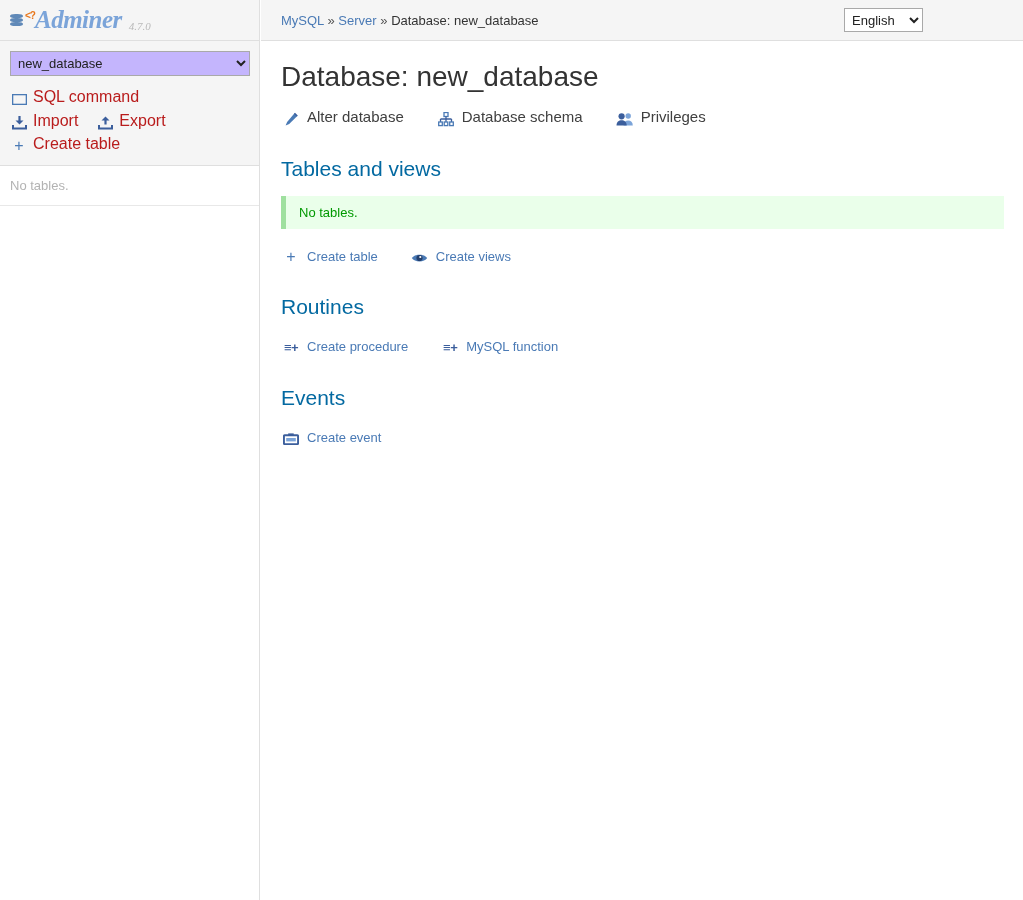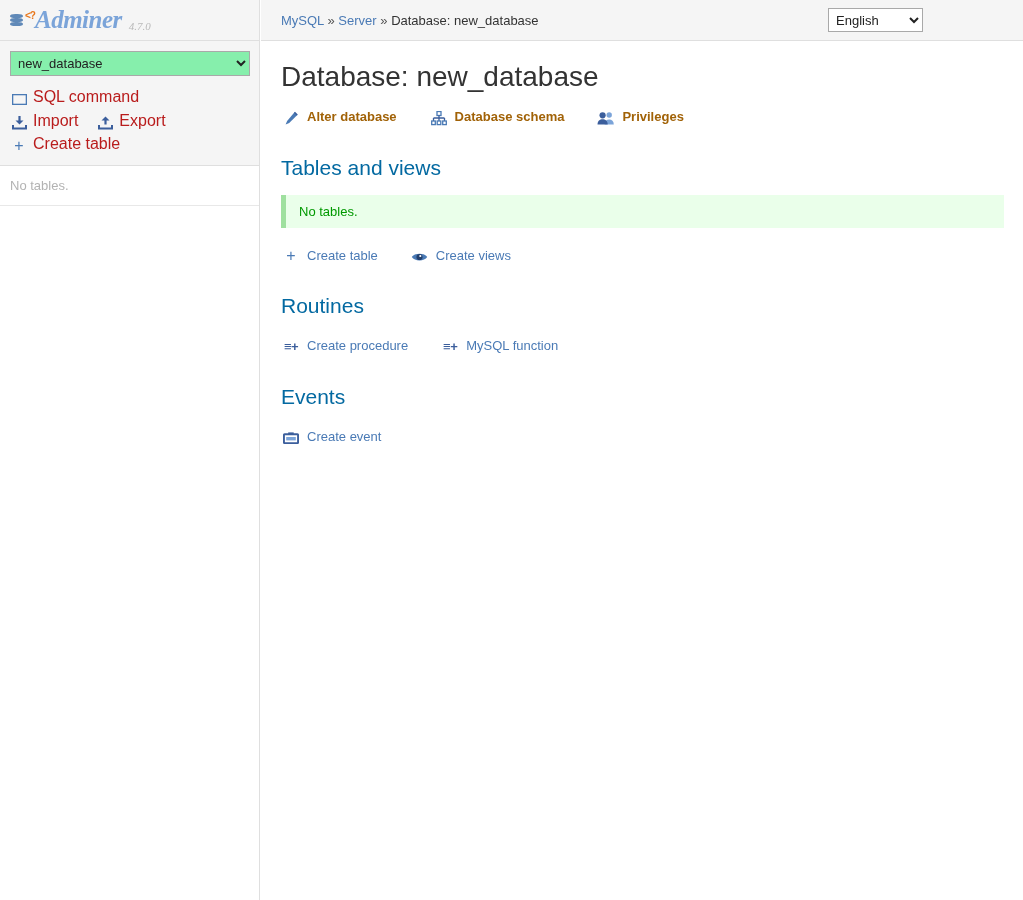--- a/index.html
+++ b/index.html
@@ -94,21 +94,21 @@
   }
   #db-select-wrap { padding: 0 10px 10px 10px; }
   select.db-select {
     width: 240px;
     height: 25px;
     font-family: "Liberation Sans", sans-serif;
     font-size: 13px;
     color: #222;
     padding: 2px 3px;
     border: 1px solid #a9a9a9;
-    background: #86efac;
+    background: #c4b5fd;
     box-sizing: border-box;
   }
 
   .menu-row {
     padding: 0 0 0 10px;
     line-height: 22px;
     white-space: nowrap;
   }
   .mlink {
     color: #b91c1c;
@@ -156,21 +156,21 @@
     color: #4a7ab5;
     text-decoration: none;
   }
   .bsep { color: #555; }
   #lang-wrap {
     position: absolute;
     right: 100px;
     top: 8px;
   }
   select.lang-select {
-    width: 95px;
+    width: 79px;
     height: 24px;
     font-family: "Liberation Sans", sans-serif;
     font-size: 13px;
     color: #222;
     border: 1px solid #a9a9a9;
     background: #ffffff;
     padding: 1px 3px;
     box-sizing: border-box;
   }
 
@@ -189,24 +189,23 @@
     font-size: 28px;
     color: #333333;
     line-height: 34px;
   }
   .action-row {
     margin: 13px 0 0 20px;
     white-space: nowrap;
     line-height: 20px;
   }
   .action-row a {
-    color: #a16207;
+    color: #404040;
     text-decoration: none;
-    font-size: 13px;
-    font-weight: bold;
+    font-size: 15px;
   }
   .aicon {
     display: inline-block;
     width: 20px;
     text-align: center;
     vertical-align: middle;
     margin-right: 6px;
   }
   .aicon svg { vertical-align: middle; }
   .agap { display: inline-block; width: 32px; }

